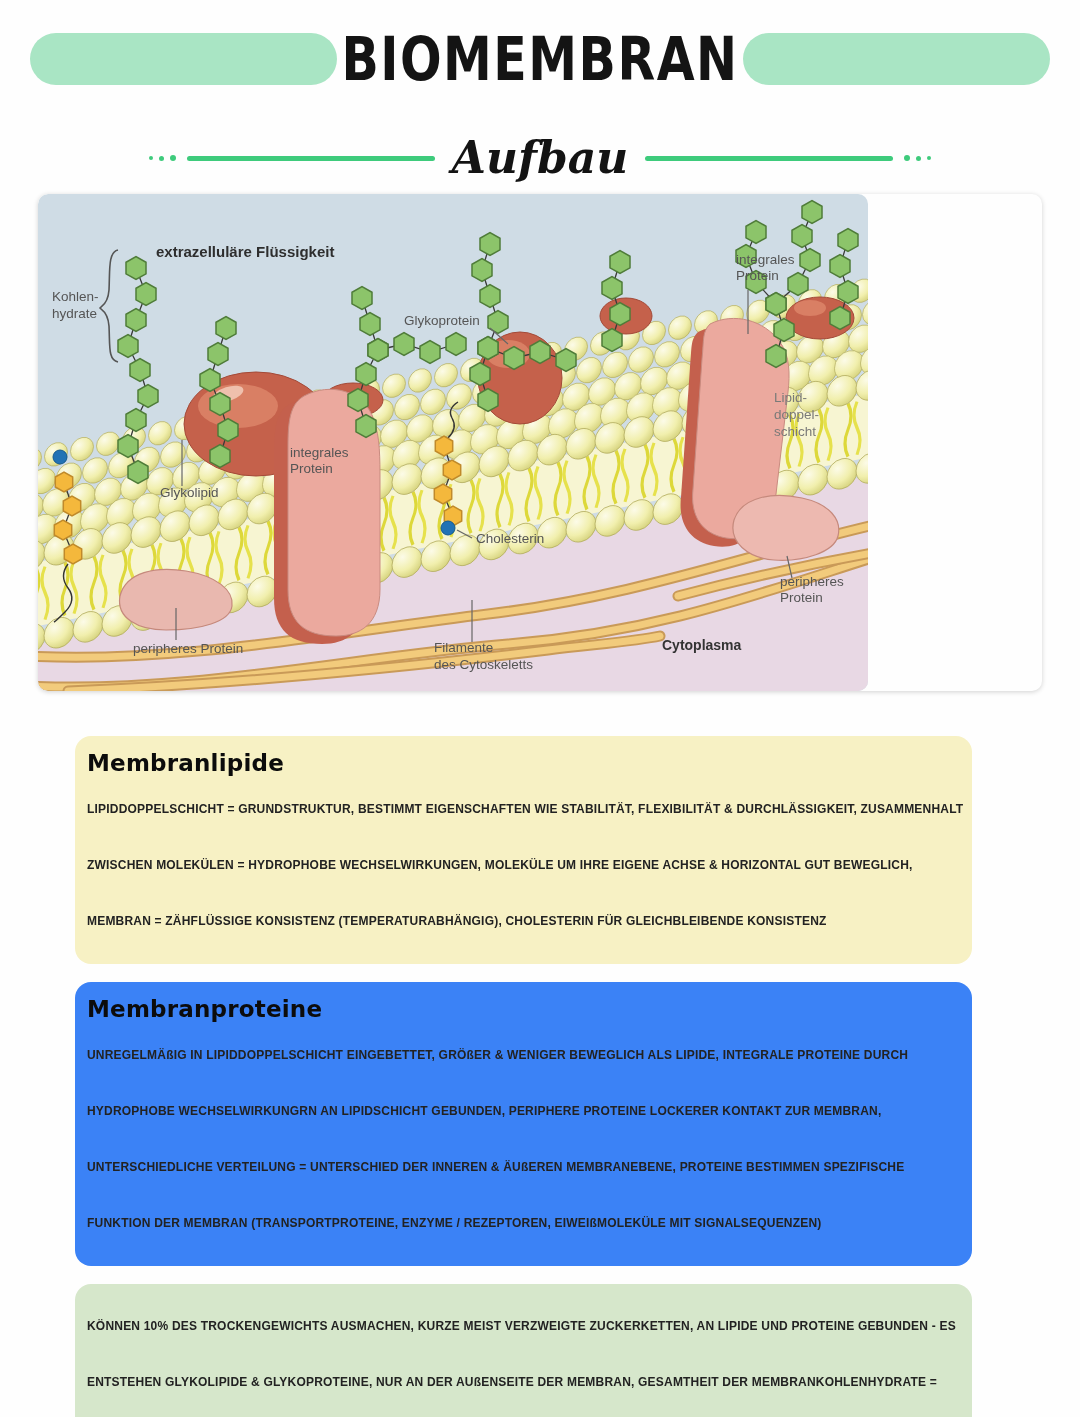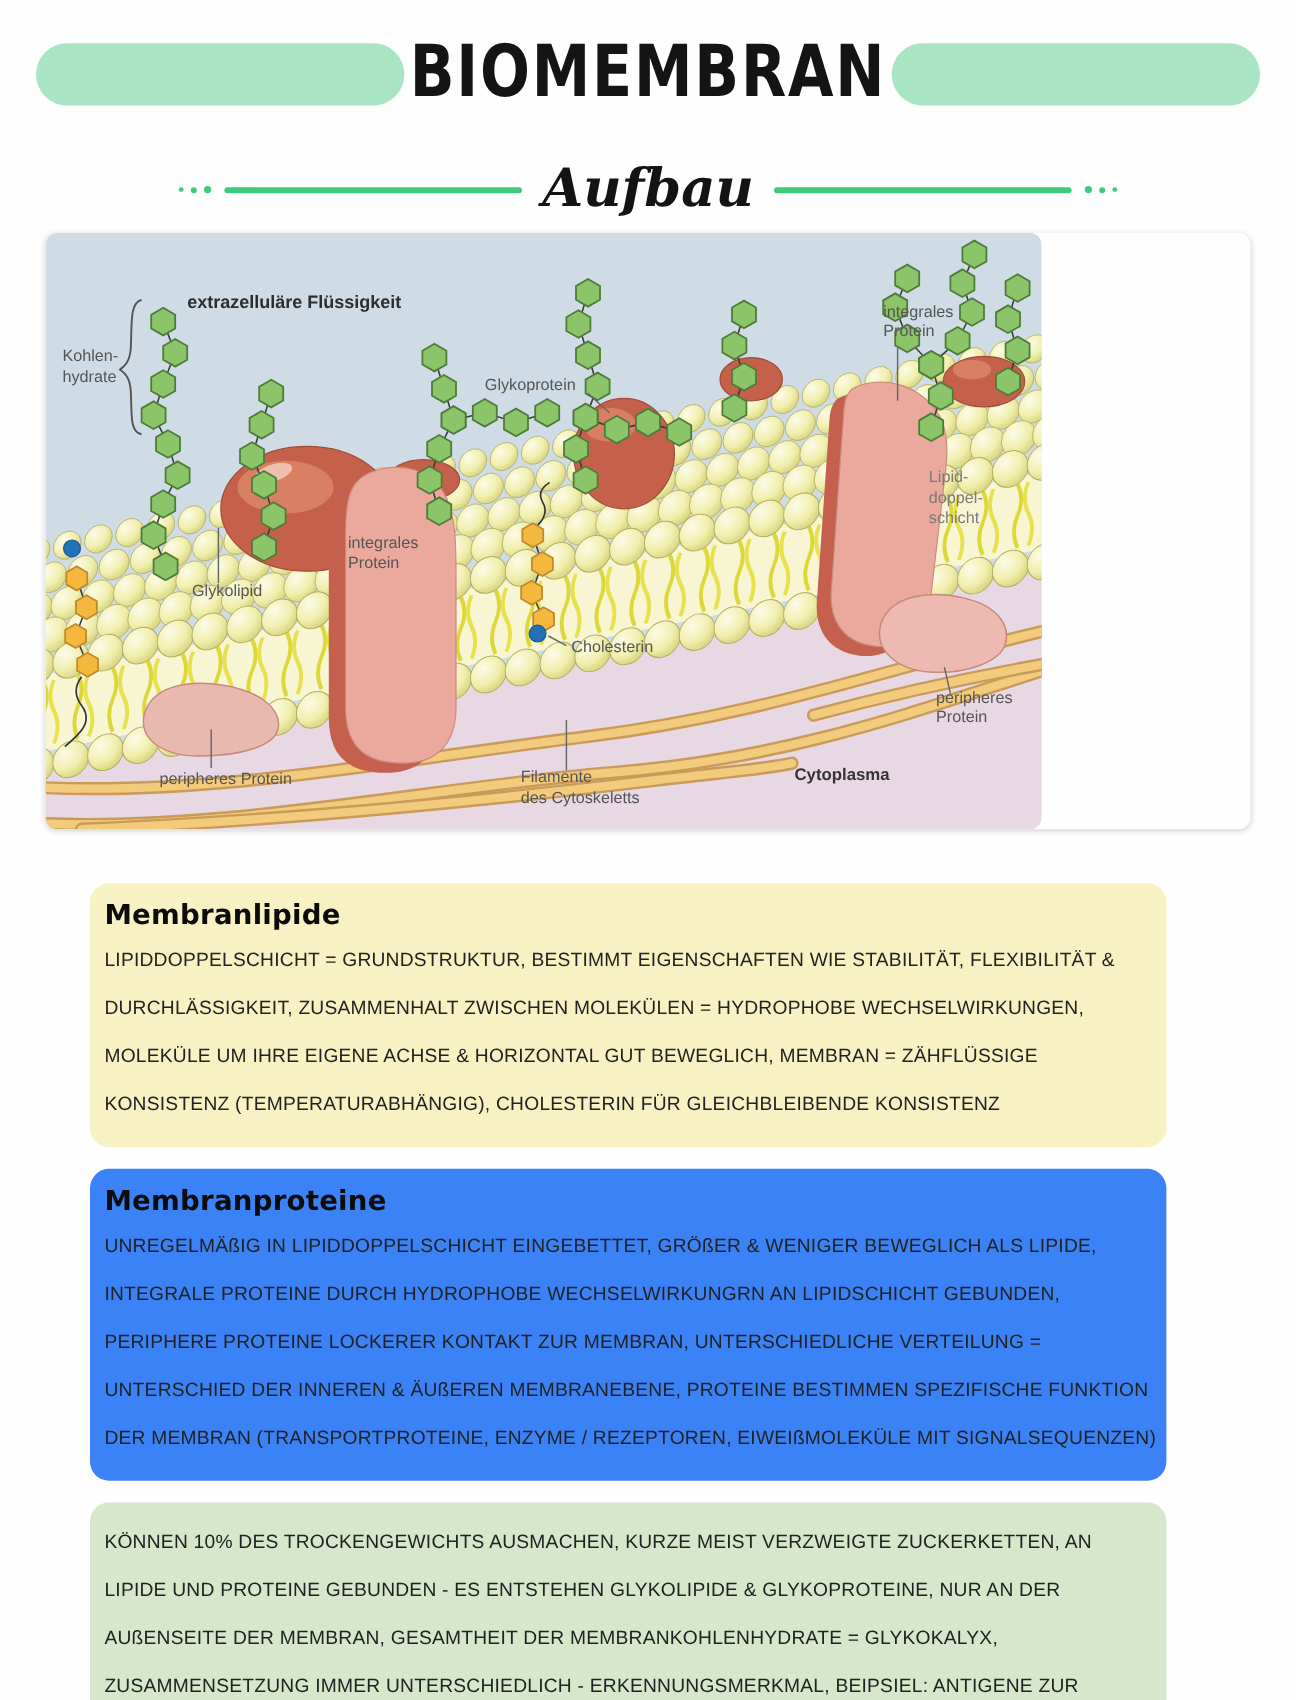--- a/index.html
+++ b/index.html
@@ -1,21 +1,21 @@
 <!DOCTYPE html>
 <html><head>
 <meta charset="utf-8">
 <style>
   html,body{margin:0;padding:0;}
   body{
     width:1080px;height:1417px;background:#fefefe;
     font-family:"Liberation Sans",sans-serif;overflow:hidden;
   }
   
-  .header{display:flex;align-items:flex-end;margin:30px 30px 0 30px;height:58px;}
+  .header{display:flex;align-items:center;margin:30px 30px 0 30px;height:58px;}
   .pill{flex:1;height:52px;border-radius:26px;}
   h1.title{
     font-family:"DejaVu Sans",sans-serif;font-weight:bold;font-size:49px;
     letter-spacing:1.5px;margin:0 4px;transform:scaleY(1.22);white-space:nowrap;color:#141414;
   }
   
   .subheader{display:flex;align-items:center;justify-content:center;margin-top:48px;gap:11px;}
   .rule{width:248px;height:5px;border-radius:3px;}
   .script{
     font-family:"DejaVu Serif",serif;font-style:italic;font-weight:bold;
@@ -32,21 +32,21 @@
   .lblb{font:bold 15px "Liberation Sans",sans-serif;fill:#2e2e2e;}
   .lblc{font:bold 14px "Liberation Sans",sans-serif;fill:#333;}
   .lblg{font:13.5px "Liberation Sans",sans-serif;fill:#7a7a78;}
   .lead{stroke:#666;stroke-width:1.2;fill:none;}
   
   .card{margin:0 108px 18px 75px;border-radius:16px;padding:14px 6px 15px 12px;}
   .card h2{
     margin:0 0 5px 0;font-family:"DejaVu Sans",sans-serif;font-size:23px;
     font-weight:800;color:#0c0c0c;letter-spacing:.2px;
   }
-  .card p{margin:0;font-size:16px;line-height:40px;letter-spacing:.2px;color:#222;}
+  .card p{margin:0;font-size:12px;line-height:56px;letter-spacing:.2px;color:#222;font-weight:bold;}
   #card-0{margin-top:45px;}
 </style>
 </head>
 <body>
 
 <div class="header">
   <div class="pill" style="background: rgb(169, 229, 196);"></div>
   <h1 class="title">BIOMEMBRAN</h1>
   <div class="pill" style="background: rgb(169, 229, 196);"></div>
 </div>

